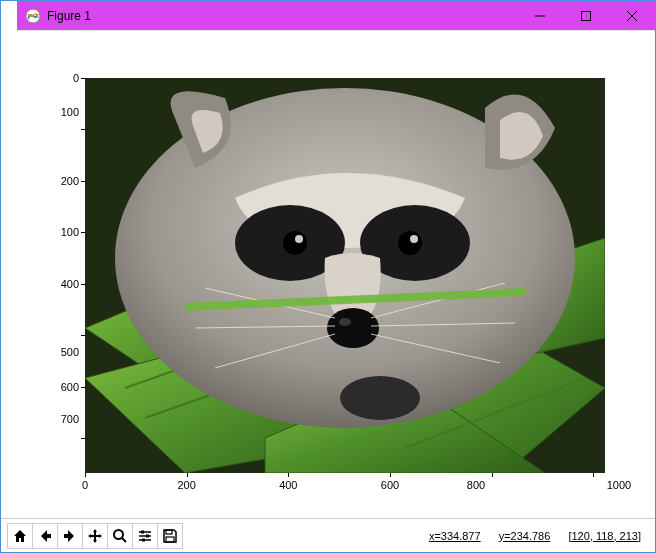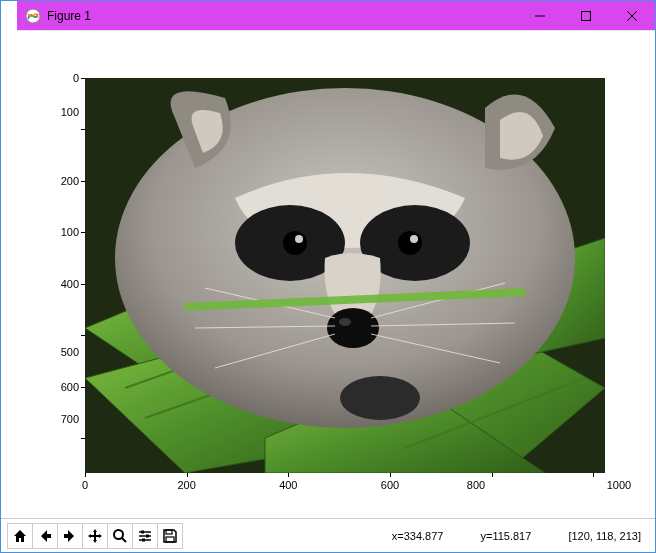--- a/index.html
+++ b/index.html
@@ -107,21 +107,21 @@
     justify-content: center;
     background: #fff;
   }
   .tb-btn + .tb-btn { margin-left: -1px; }
   .tb-spacer { flex: 1; }
   .status {
     font-size: 11px;
     color: #000;
     padding-right: 8px;
   }
-  .status span { margin-left: 34px; }
+  .status span { margin-left: 15px; text-decoration: underline; }
 </style>
 </head>
 <body>
 
 <div class="window">
 
   <div class="titlebar">
     <span class="app-icon">
       <svg width="16" height="16" viewBox="0 0 16 16">
         <circle cx="8" cy="8" r="7" fill="#fff" stroke="#888" stroke-width="1"></circle>
@@ -292,18 +292,18 @@
     <div class="tb-btn" title="Save">
       <svg width="16" height="16" viewBox="0 0 16 16">
         <path d="M2 2 L12 2 L14 4 L14 14 L2 14 Z" fill="none" stroke="#000" stroke-width="1.5"></path>
         <rect x="4" y="2" width="6" height="4" fill="none" stroke="#000" stroke-width="1.2"></rect>
         <rect x="4" y="9" width="8" height="5" fill="none" stroke="#000" stroke-width="1.2"></rect>
       </svg>
     </div>
     <div class="tb-spacer"></div>
     <div class="status">
       <span>x=334.877</span>
-      <span>y=115.817</span>
+      <span>y=234.786</span>
       <span>[120, 118, 213]</span>
     </div>
   </div>
 
 </div>
 
 </body></html>

